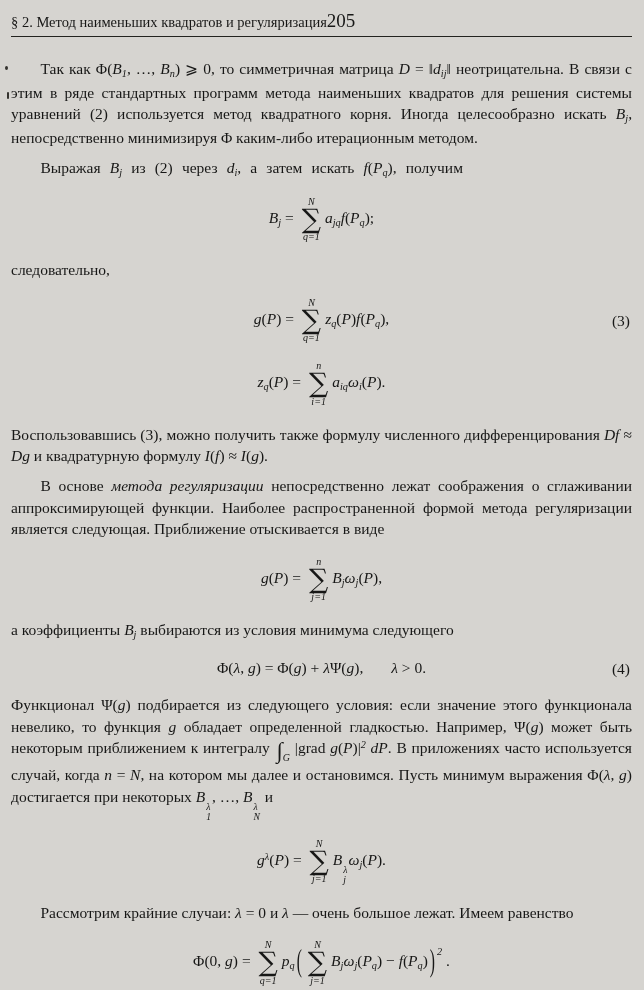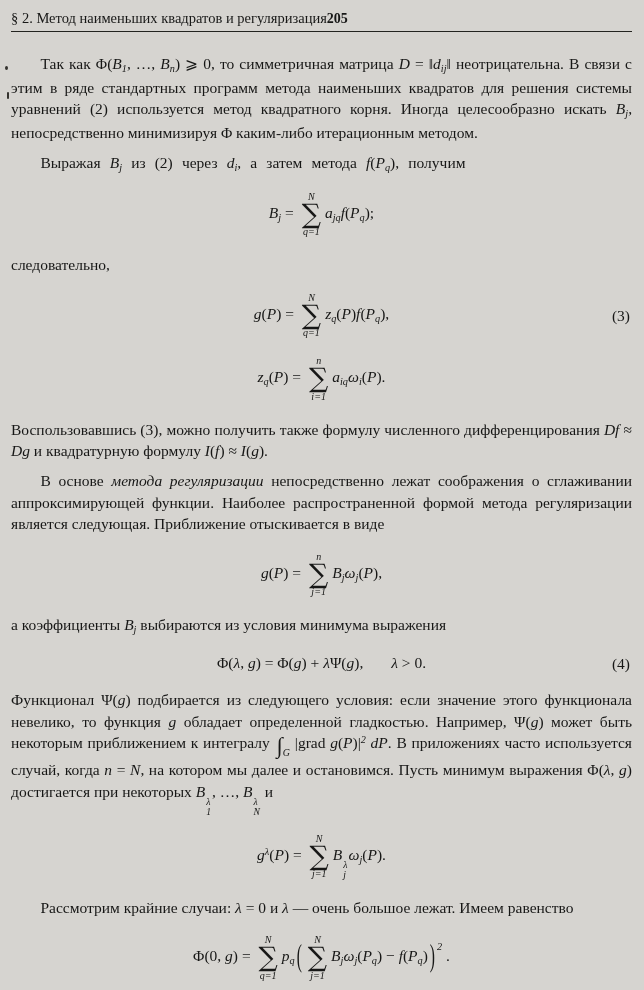--- a/index.html
+++ b/index.html
@@ -13,21 +13,21 @@
     overflow:hidden;
   }
   .page { position:relative; height:100%; padding:10px 12px 0 11px; }
 
   header.page-header {
     display:flex; justify-content:flex-start; align-items:baseline;
     border-bottom:1.5px solid #23231f;
     padding-bottom:4px;
     font-size:14.5px;
   }
-  .page-number { font-weight:bold; font-size:14px; }
+  .page-number { font-weight:normal; font-size:19px; }
 
   main.page-body { padding-top:13px; }
 
   p.block { text-align:justify; line-height:1.4; margin:8px 0; }
   p.indent { text-indent:1.9em; }
   p.ws { word-spacing:0.34em; }
 
   .display { position:relative; text-align:center; padding:8px 0 9px; white-space:nowrap; }
   .display .tag { position:absolute; right:2px; top:50%; transform:translateY(-50%); }
 
@@ -65,21 +65,21 @@
   <div class="artifact a1"></div>
   <div class="artifact a2"></div>
 
   <header class="page-header">
     <span>§ 2. Метод наименьших квадратов и регуляризация</span>
     <span class="page-number">205</span>
   </header>
 
   <main class="page-body">
       <p class="block indent"><span class="mr">Так как Φ(</span><span class="mi">B</span><span class="msub">1</span><span class="mr">, …, </span><span class="mi">B</span><span class="msub">n</span><span class="mr">) ⩾ 0, то симметричная матрица </span><span class="mi">D</span><span class="mr"> = ‖</span><span class="mi">d</span><span class="msub">ij</span><span class="mr">‖ неотрицательна. В связи с этим в ряде стандартных программ метода наименьших квадратов для решения системы уравнений (2) используется метод квадратного корня. Иногда целесообразно искать </span><span class="mi">B</span><span class="msub">j</span><span class="mr">, непосредственно минимизируя Φ каким-либо итерационным методом.</span></p>
-      <p class="block indent ws"><span class="mr">Выражая </span><span class="mi">B</span><span class="msub">j</span><span class="mr"> из (2) через </span><span class="mi">d</span><span class="msub">i</span><span class="mr">, а затем метода </span><span class="mi">f</span><span class="mr">(</span><span class="mi">P</span><span class="msub">q</span><span class="mr">), получим</span></p>
+      <p class="block indent ws"><span class="mr">Выражая </span><span class="mi">B</span><span class="msub">j</span><span class="mr"> из (2) через </span><span class="mi">d</span><span class="msub">i</span><span class="mr">, а затем искать </span><span class="mi">f</span><span class="mr">(</span><span class="mi">P</span><span class="msub">q</span><span class="mr">), получим</span></p>
       <div class="display"><span class="mi">B</span><span class="msub">j</span><span class="mr"> = </span><span class="msum">
           <span class="lim">N</span>
           <span class="sigma">∑</span>
           <span class="lim">q=1</span>
         </span><span class="mi">a</span><span class="msub">jq</span><span class="mi">f</span><span class="mr">(</span><span class="mi">P</span><span class="msub">q</span><span class="mr">);</span></div>
       <p class="block"><span class="mr">следовательно,</span></p>
       <div class="display"><span class="mi">g</span><span class="mr">(</span><span class="mi">P</span><span class="mr">) = </span><span class="msum">
           <span class="lim">N</span>
           <span class="sigma">∑</span>
           <span class="lim">q=1</span>
@@ -89,21 +89,21 @@
           <span class="sigma">∑</span>
           <span class="lim">i=1</span>
         </span><span class="mi">a</span><span class="msub">iq</span><span class="mi">ω</span><span class="msub">i</span><span class="mr">(</span><span class="mi">P</span><span class="mr">).</span></div>
       <p class="block"><span class="mr">Воспользовавшись (3), можно получить также формулу численного дифференцирования </span><span class="mi">Df</span><span class="mr"> ≈ </span><span class="mi">Dg</span><span class="mr"> и квадратурную формулу </span><span class="mi">I</span><span class="mr">(</span><span class="mi">f</span><span class="mr">) ≈ </span><span class="mi">I</span><span class="mr">(</span><span class="mi">g</span><span class="mr">).</span></p>
       <p class="block indent"><span class="mr">В основе </span><span class="mem">метода регуляризации</span><span class="mr"> непосредственно лежат соображения о сглаживании аппроксимирующей функции. Наиболее распространенной формой метода регуляризации является следующая. Приближение отыскивается в виде</span></p>
       <div class="display"><span class="mi">g</span><span class="mr">(</span><span class="mi">P</span><span class="mr">) = </span><span class="msum">
           <span class="lim">n</span>
           <span class="sigma">∑</span>
           <span class="lim">j=1</span>
         </span><span class="mi">B</span><span class="msub">j</span><span class="mi">ω</span><span class="msub">j</span><span class="mr">(</span><span class="mi">P</span><span class="mr">),</span></div>
-      <p class="block"><span class="mr">а коэффициенты </span><span class="mi">B</span><span class="msub">j</span><span class="mr"> выбираются из условия минимума выражения</span></p>
+      <p class="block"><span class="mr">а коэффициенты </span><span class="mi">B</span><span class="msub">j</span><span class="mr"> выбираются из условия минимума следующего</span></p>
       <div class="display"><span class="mr">Φ(</span><span class="mi">λ</span><span class="mr">, </span><span class="mi">g</span><span class="mr">) = Φ(</span><span class="mi">g</span><span class="mr">) + </span><span class="mi">λ</span><span class="mr">Ψ(</span><span class="mi">g</span><span class="mr">),</span><span class="sp"></span><span class="mi">λ</span><span class="mr"> &gt; 0.</span><span class="tag">(4)</span></div>
       <p class="block"><span class="mr">Функционал Ψ(</span><span class="mi">g</span><span class="mr">) подбирается из следующего условия: если значение этого функционала невелико, то функция </span><span class="mi">g</span><span class="mr"> обладает определенной гладкостью. Например, Ψ(</span><span class="mi">g</span><span class="mr">) может быть некоторым приближением к интегралу </span><span class="mint-wrap"><span class="mint">∫</span><span class="mint-sub">G</span></span><span class="mr">|grad </span><span class="mi">g</span><span class="mr">(</span><span class="mi">P</span><span class="mr">)|</span><span class="msup">2</span><span class="mi"> dP</span><span class="mr">. В приложениях часто используется случай, когда </span><span class="mi">n</span><span class="mr"> = </span><span class="mi">N</span><span class="mr">, на котором мы далее и остановимся. Пусть минимум выражения Φ(</span><span class="mi">λ</span><span class="mr">, </span><span class="mi">g</span><span class="mr">) достигается при некоторых </span><span class="mi">B</span><span class="mss">
           <span class="ss-sup">λ</span>
           <span class="ss-sub">1</span>
         </span><span class="mr">, …, </span><span class="mi">B</span><span class="mss">
           <span class="ss-sup">λ</span>
           <span class="ss-sub">N</span>
         </span><span class="mr"> и</span></p>
       <div class="display"><span class="mi">g</span><span class="msup">λ</span><span class="mr">(</span><span class="mi">P</span><span class="mr">) = </span><span class="msum">
           <span class="lim">N</span>

